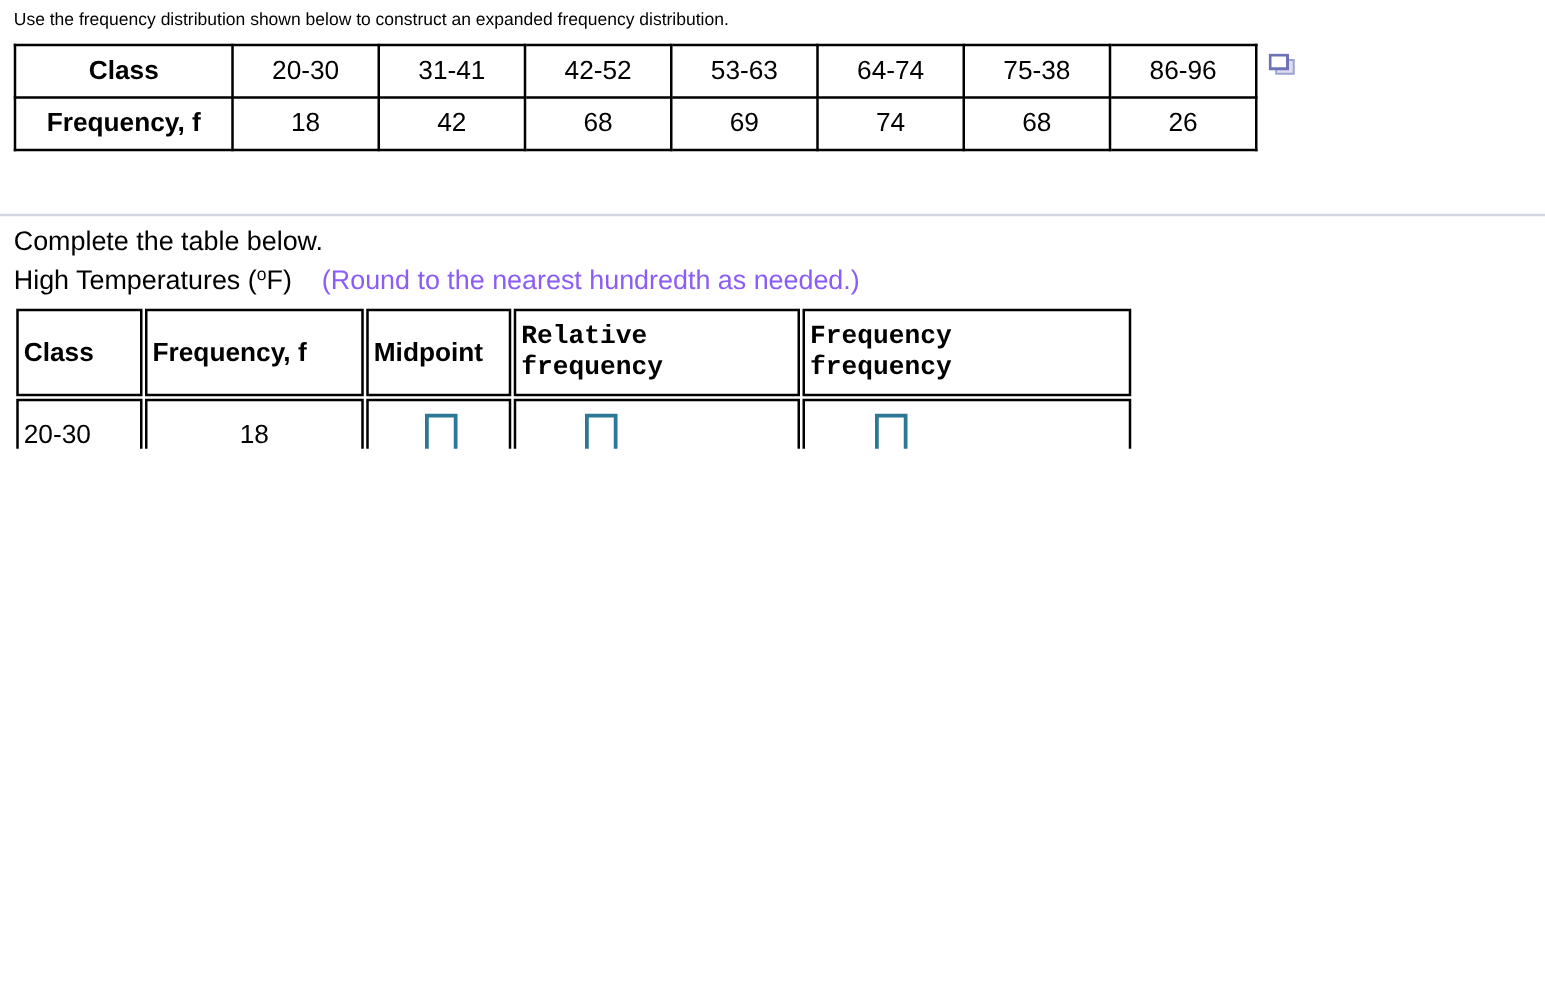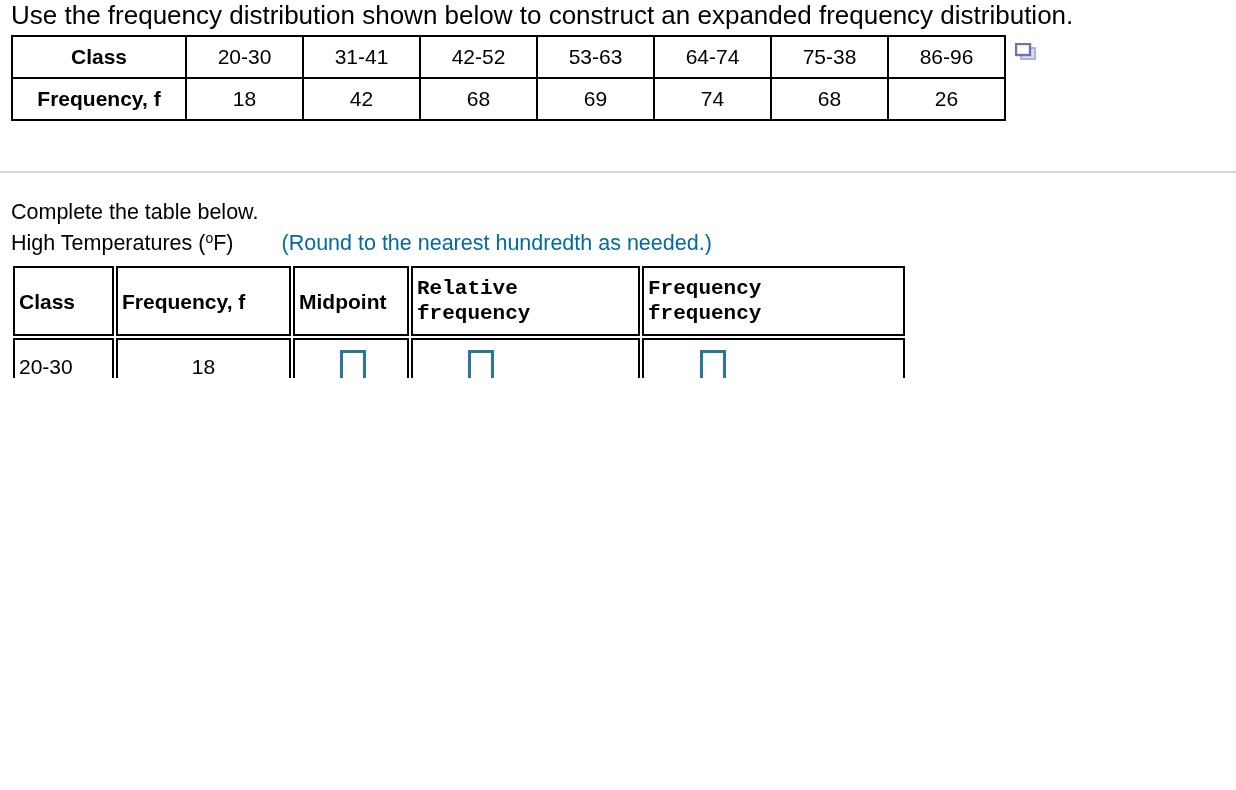--- a/index.html
+++ b/index.html
@@ -21,21 +21,21 @@
     position: relative;
     width: 1236px;
     height: 790px;
   }
 
   
   .prompt-section {
     padding: 0 0 0 11px;
   }
   .prompt-line {
-    font-size: 26px;
+    font-size: 14px;
     line-height: 31px;
     letter-spacing: 0.0px;
     color: #000;
     white-space: nowrap;
   }
   .caption-line {
     font-size: 21.5px;
     line-height: 31px;
     color: #000;
     white-space: nowrap;
@@ -94,33 +94,33 @@
     top: 171px;
     width: 1236px;
     height: 2px;
     background: #d2d5e0;
   }
 
   
   .section2 {
     position: absolute;
     left: 0;
-    top: 197px;
+    top: 178px;
     width: 1236px;
   }
   .s2-line {
     padding-left: 11px;
     font-size: 21.5px;
     line-height: 31px;
     color: #000;
     white-space: nowrap;
   }
   .hint {
-    color: #0369a1;
-    margin-left: 48px;
+    color: #8b5cf6;
+    margin-left: 24px;
   }
 
   
   .t2-clip {
     margin-top: 5px;
     margin-left: 11px;
     width: 900px;
     height: 114px;
     overflow: hidden;
   }

